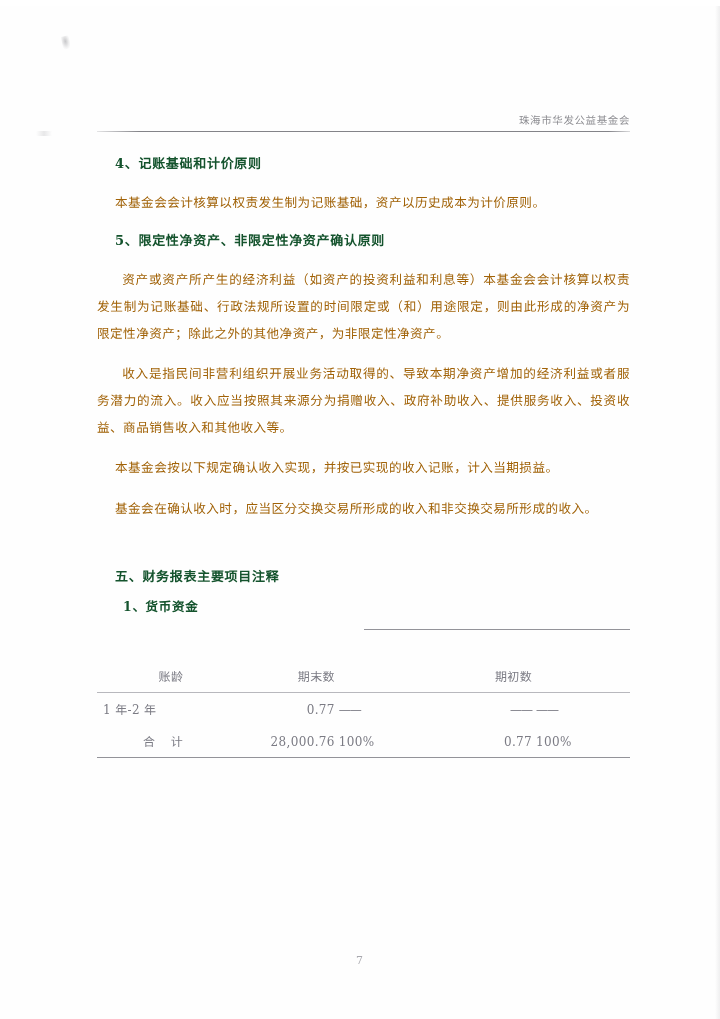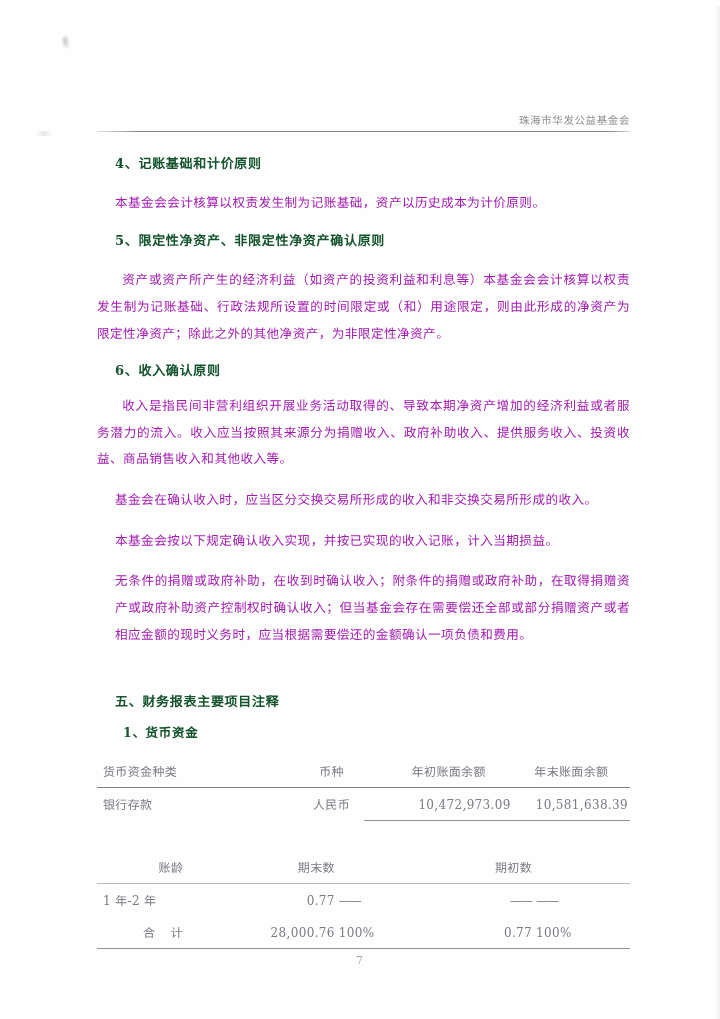--- a/index.html
+++ b/index.html
@@ -108,21 +108,21 @@
     color: #14532d;
     margin: 0 0 12px 0;
     padding-left: 26px;
     letter-spacing: 0.7px;
     line-height: 1.5;
   }
 
   
   p.para {
     font-size: 12.6px;
-    color: #a21caf;
+    color: #a16207;
     margin: 0 0 14px 0;
     line-height: 2.12;
     letter-spacing: 0.45px;
     text-align: justify;
     text-justify: inter-ideograph;
   }
   p.para.indent {
     text-indent: 2em;
   }
   p.para.noind {
@@ -203,49 +203,29 @@
 
     <div class="doc-header">珠海市华发公益基金会</div>
     <div class="header-rule"></div>
 
     <h2 class="sec-heading">4、记账基础和计价原则</h2>
     <p class="para noind">本基金会会计核算以权责发生制为记账基础，资产以历史成本为计价原则。</p>
 
     <h2 class="sec-heading">5、限定性净资产、非限定性净资产确认原则</h2>
     <p class="para indent">资产或资产所产生的经济利益（如资产的投资利益和利息等）本基金会会计核算以权责发生制为记账基础、行政法规所设置的时间限定或（和）用途限定，则由此形成的净资产为限定性净资产；除此之外的其他净资产，为非限定性净资产。</p>
 
-    <h2 class="sec-heading tight">6、收入确认原则</h2>
     <p class="para indent">收入是指民间非营利组织开展业务活动取得的、导致本期净资产增加的经济利益或者服务潜力的流入。收入应当按照其来源分为捐赠收入、政府补助收入、提供服务收入、投资收益、商品销售收入和其他收入等。</p>
+    <p class="para noind">本基金会按以下规定确认收入实现，并按已实现的收入记账，计入当期损益。</p>
     <p class="para noind">基金会在确认收入时，应当区分交换交易所形成的收入和非交换交易所形成的收入。</p>
-    <p class="para noind">本基金会按以下规定确认收入实现，并按已实现的收入记账，计入当期损益。</p>
-    <p class="para noind">无条件的捐赠或政府补助，在收到时确认收入；附条件的捐赠或政府补助，在取得捐赠资产或政府补助资产控制权时确认收入；但当基金会存在需要偿还全部或部分捐赠资产或者相应金额的现时义务时，应当根据需要偿还的金额确认一项负债和费用。</p>
 
     <div class="gap-lg"></div>
 
     <h2 class="sec-heading tight">五、财务报表主要项目注释</h2>
     <h3 class="sub-heading">1、货币资金</h3>
 
-    <table class="fin-table">
-      <thead>
-        <tr class="rule-top">
-          <th class="cf-c1 ta-l">货币资金种类</th>
-          <th class="cf-c2 ta-c">币种</th>
-          <th class="cf-c3 ta-c">年初账面余额</th>
-          <th class="cf-c4 ta-c">年末账面余额</th>
-        </tr>
-      </thead>
-      <tbody>
-        <tr>
-          <td class="cf-c1 ta-l">银行存款</td>
-          <td class="cf-c2 ta-c">人民币</td>
-          <td class="cf-c3 ta-r">10,472,973.09</td>
-          <td class="cf-c4 ta-r">10,581,638.39</td>
-        </tr>
-      </tbody>
-    </table>
     <div style="margin-left:50%;height:1px;background:rgba(120,120,128,0.80);"></div>
 
     <div class="gap-lg"></div>
 
 
     <table class="fin-table">
       <thead>
         <tr class="rule-thin">
           <th class="rv-c1 ta-c">账龄</th>
           <th class="rv-c2 ta-r">期末数</th>

